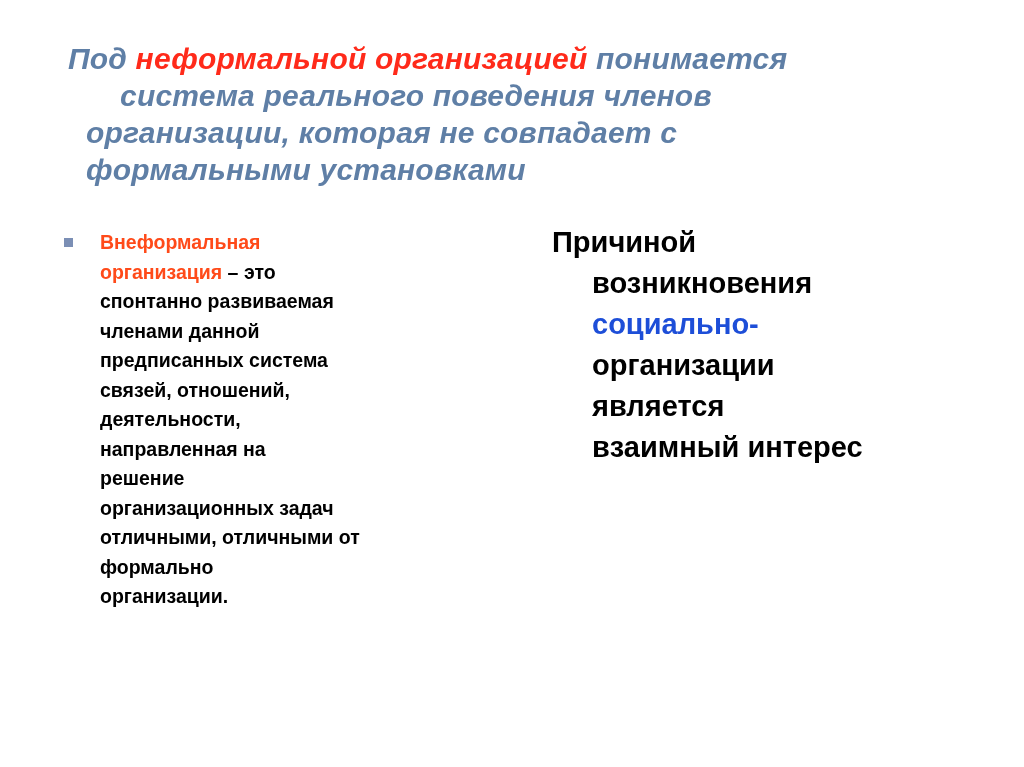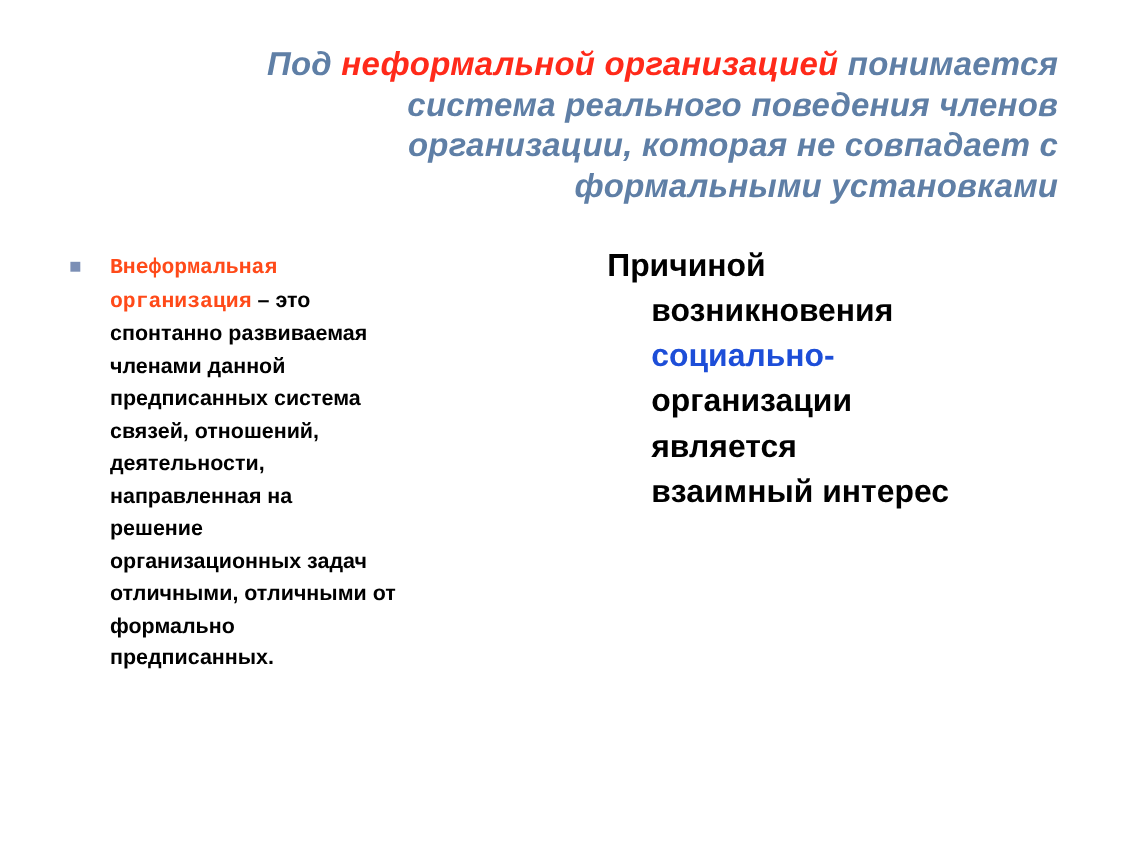--- a/index.html
+++ b/index.html
@@ -29,21 +29,20 @@
     font-style: italic;
     font-weight: bold;
     font-size: 30px;
     line-height: 37px;
     color: #5f7fa6;
     letter-spacing: 0.2px;
   }
   .title-line {
     display: block;
     white-space: nowrap;
-    text-align: right;
   }
   .title-line.l1 { text-indent: 6px; }
   .title-line.l2 { text-indent: 58px; }
   .title-line.l3 { text-indent: 24px; }
   .title-line.l4 { text-indent: 24px; }
   .hl-red {
     color: #ff2a1a;
   }
 
   
@@ -66,21 +65,20 @@
     background: #7b8fb5;
   }
   .left-text {
     font-size: 19.5px;
     font-weight: bold;
     line-height: 29.5px;
     color: #000000;
   }
   .left-text .lead {
     color: #ff4a19;
-    font-family: Liberation Mono, monospace;
   }
   .left-line {
     display: block;
     white-space: nowrap;
   }
 
   
   .right-col {
     position: absolute;
     left: 552px;
@@ -119,21 +117,21 @@
         <span class="left-line">спонтанно развиваемая</span>
         <span class="left-line">членами данной</span>
         <span class="left-line">предписанных система</span>
         <span class="left-line">связей, отношений,</span>
         <span class="left-line">деятельности,</span>
         <span class="left-line">направленная на</span>
         <span class="left-line">решение</span>
         <span class="left-line">организационных задач</span>
         <span class="left-line">отличными, отличными от</span>
         <span class="left-line">формально</span>
-        <span class="left-line">предписанных.</span>
+        <span class="left-line">организации.</span>
       </div>
     </div>
   </div>
 
   <div class="right-col">
     <span class="right-line">Причиной</span>
     <span class="right-line indent">возникновения</span>
     <span class="right-line indent orange">социально-</span>
     <span class="right-line indent">организации</span>
     <span class="right-line indent">является</span>

